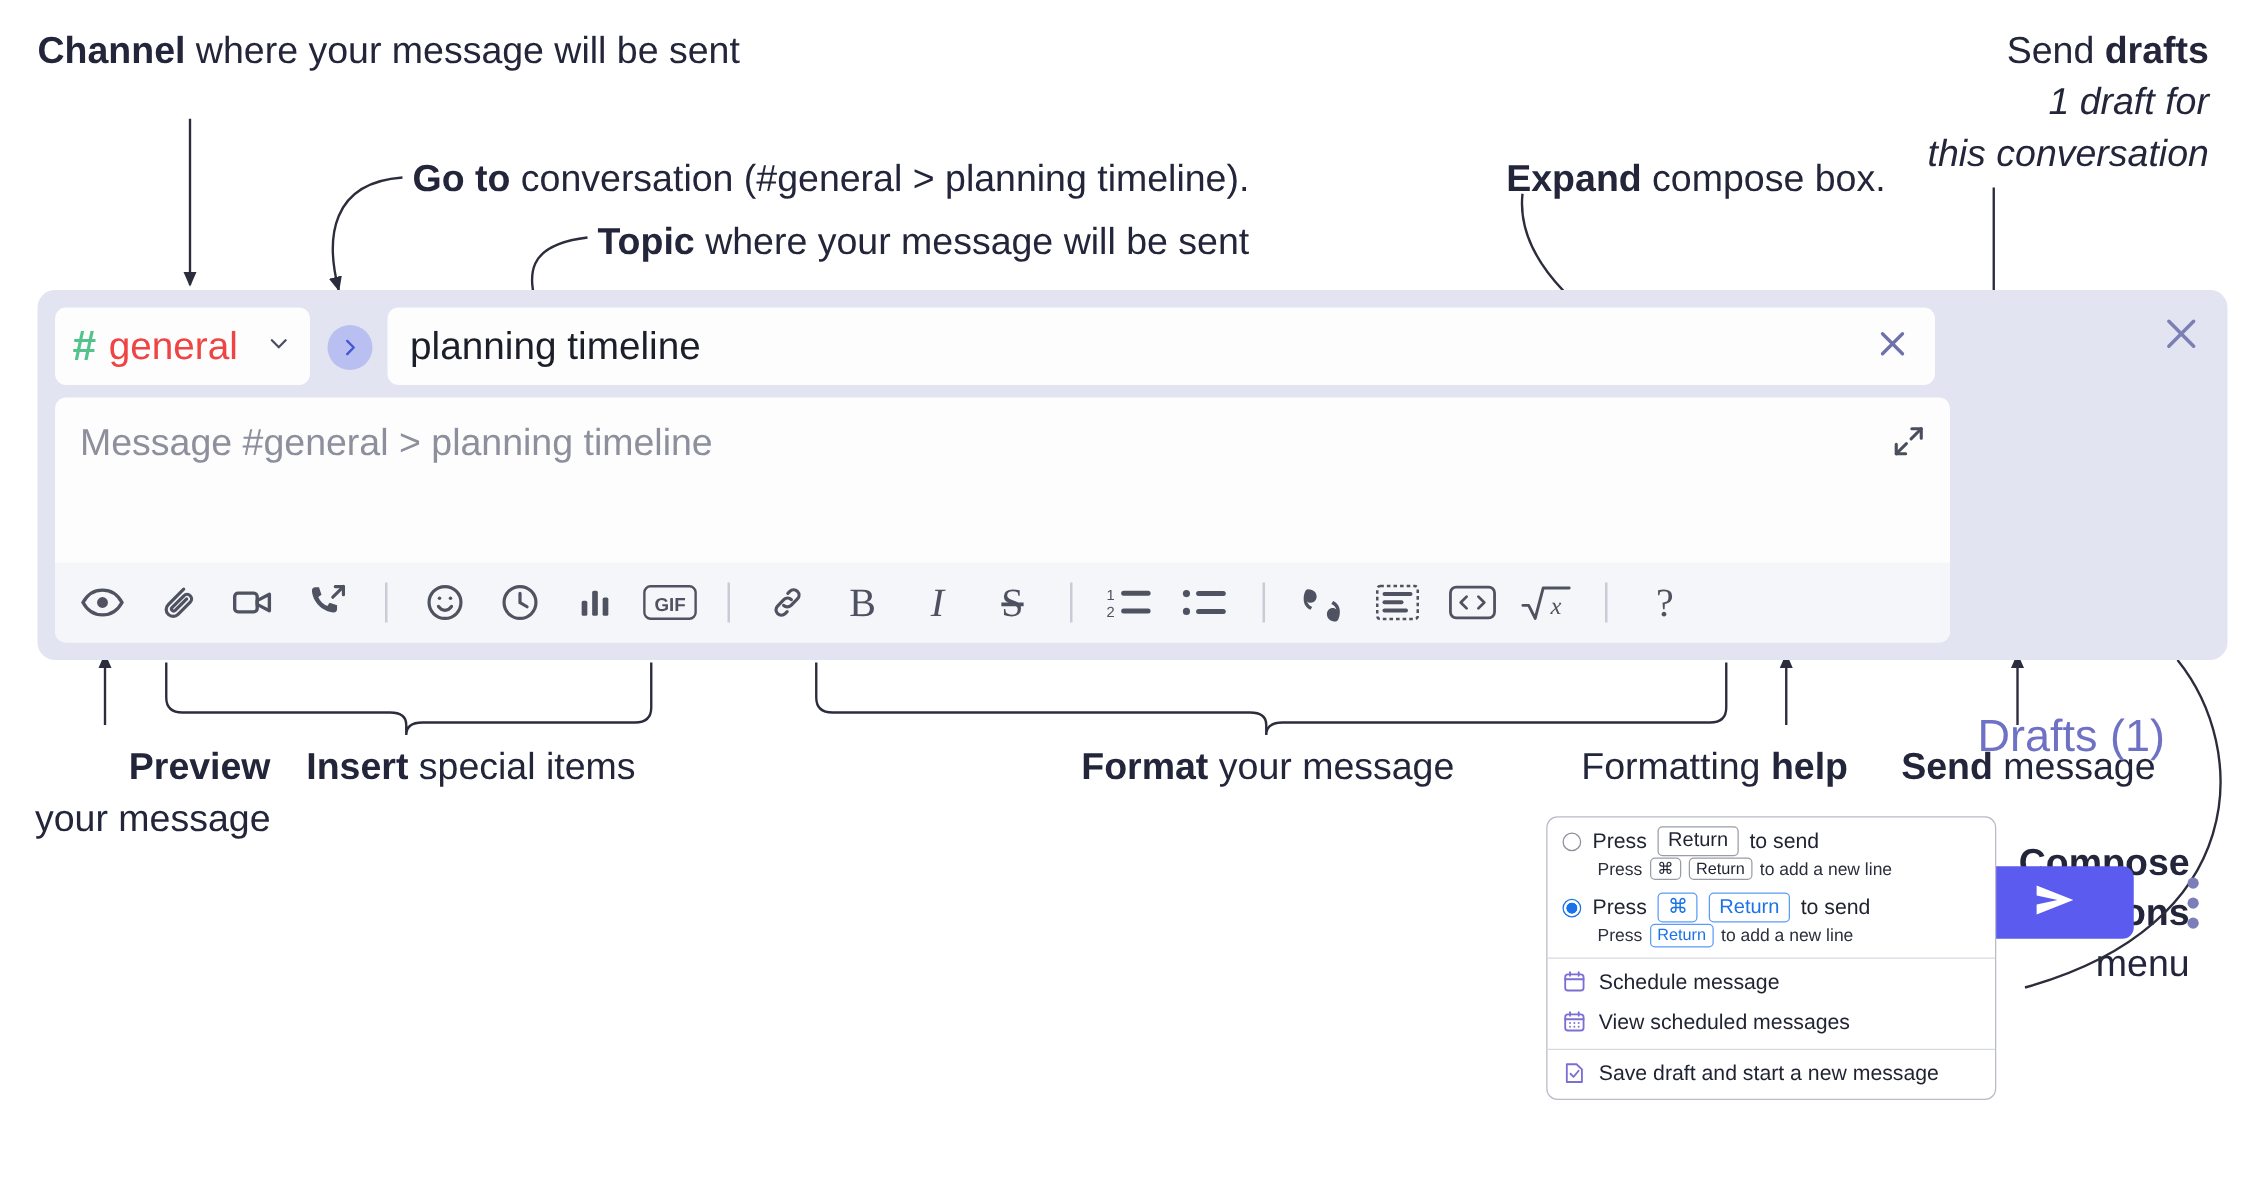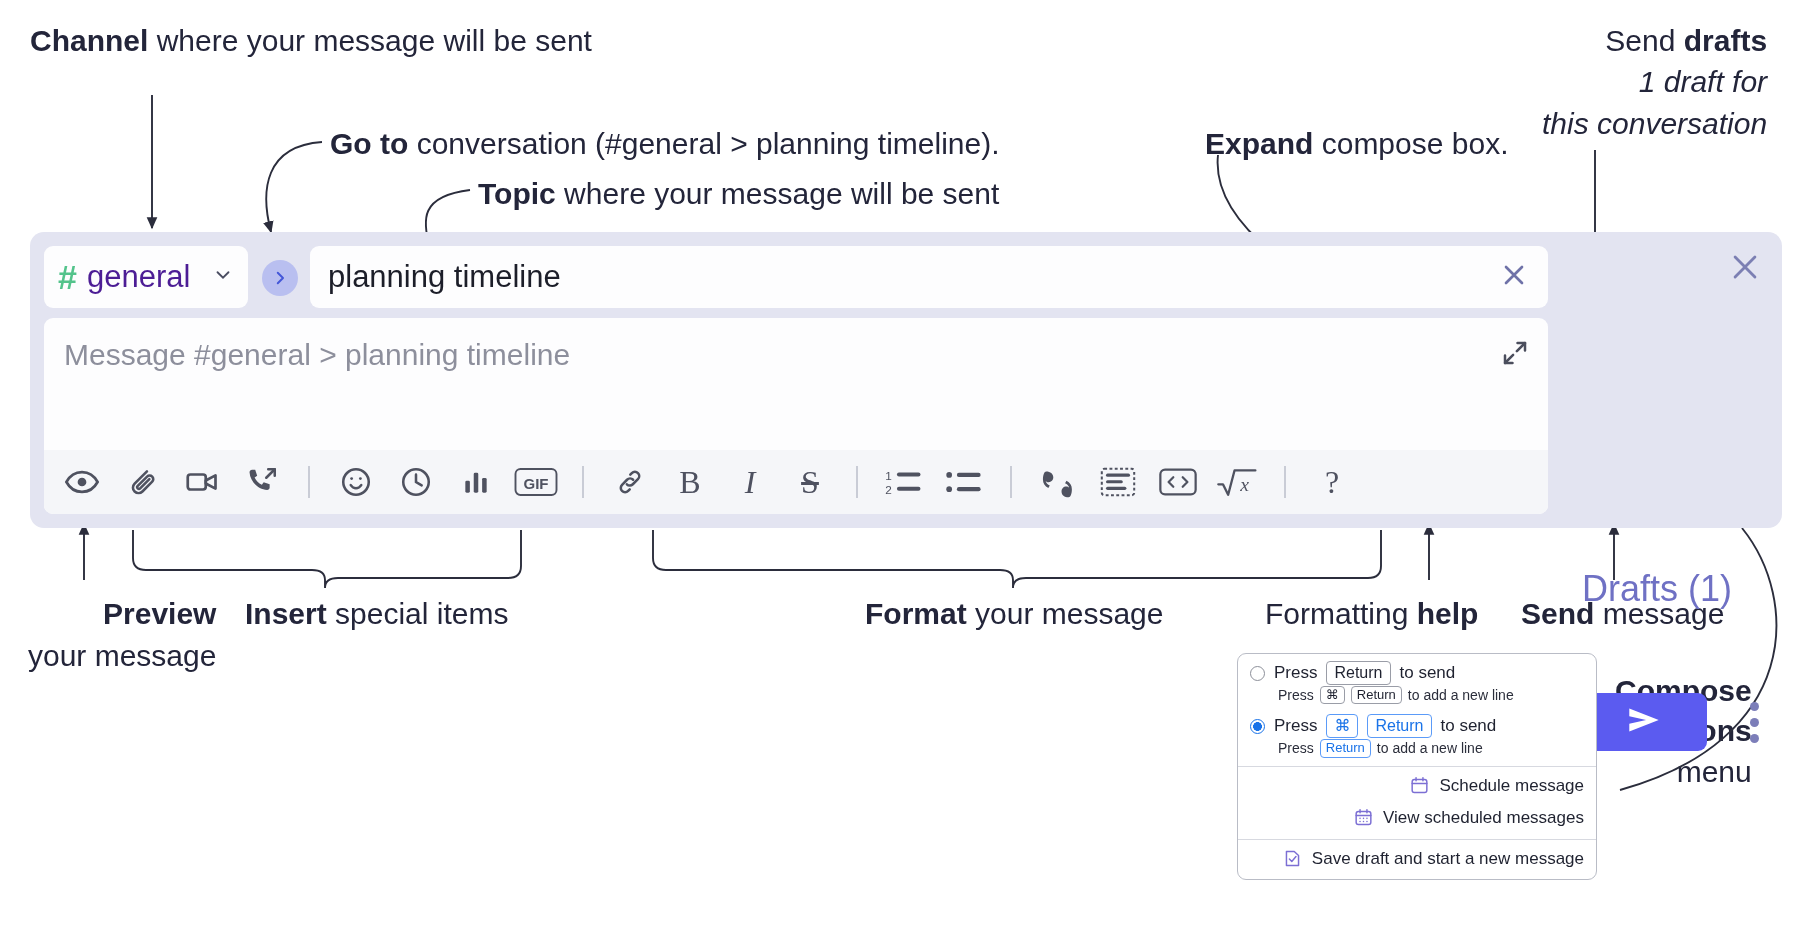--- a/index.html
+++ b/index.html
@@ -27,39 +27,39 @@
     position:absolute;left:14px;top:14px;width:1504px;height:268px;
   }
   
   #top-row{position:absolute;left:0;top:0;height:62px;width:100%;}
   #channel-picker{
     position:absolute;left:0;top:0;width:204px;height:62px;
     background:#fdfdfe;border-radius:9px;display:flex;align-items:center;
     padding:0 14px;box-sizing:border-box;gap:10px;
   }
   #channel-picker .hash{color:#53c38b;font-size:34px;font-weight:700;line-height:1;}
-  #channel-picker .cname{font-size:31px;color:#4c1d95;}
+  #channel-picker .cname{font-size:31px;color:#ef4444;}
   #channel-picker .chev{margin-left:auto;color:#4a4d61;}
   #goto-btn{
     position:absolute;left:218px;top:14px;width:36px;height:36px;border-radius:50%;
     background:#b9bff0;display:flex;align-items:center;justify-content:center;
   }
   #goto-btn svg{display:block;}
   #topic-field{
     position:absolute;left:266px;top:0;right:0;height:62px;
     background:#fdfdfe;border-radius:9px;display:flex;align-items:center;
     padding:0 18px;box-sizing:border-box;gap:24px;
   }
   #topic-value{font-size:31px;color:#1c1e29;}
   #topic-clear{margin-left:auto;}
 
   
   #message-box{
     position:absolute;left:0;top:72px;width:100%;height:196px;
-    background:#fdfdfe;border-radius:9px;overflow:hidden;
+    background:#fdfdfe;border-radius:9px;overflow:hidden;padding-left:12px;
   }
   #message-placeholder{
     position:absolute;left:20px;top:20px;font-size:30px;color:#8d8f9c;
   }
   #expand-btn{position:absolute;right:18px;top:20px;}
 
   
   #toolbar{
     position:absolute;left:0;bottom:0;width:100%;height:64px;
     background:#f5f6f9;display:flex;align-items:center;gap:4px;
@@ -98,21 +98,21 @@
       radial-gradient(circle, #1a73e8 0 4.2px, #ffffff 4.6px 100%);}
   .mtxt{font-size:17px;color:#1f2230;}
   .mtxt.sm{font-size:14px;color:#2b2e3b;}
   .key{
     display:inline-block;border:1.3px solid #9a9da7;border-radius:4px;
     padding:1px 7px;font-size:16px;color:#1f2230;background:#fff;line-height:1.25;
   }
   .key.sm{font-size:13px;padding:0px 5px;}
   .key.blue{border-color:#5b9bf8;color:#1a73e8;}
   .divider{height:1px;background:#d7d9e0;}
-  .menu-item{display:flex;align-items:center;gap:10px;padding:6px 12px;justify-content:flex-end;}
+  .menu-item{display:flex;align-items:center;gap:10px;padding:6px 12px;}
   .menu-item .mi-label{font-size:17px;color:#1f2230;}
   .mi-icon{width:19px;height:19px;flex:none;color:#7c6fd4;}
 </style>
 </head>
 <body>
 
 <div class="anno s37" style="left:30px;top:22px;">
   <div><b>Channel</b><span> where your message will be sent</span></div>
 </div>
 

